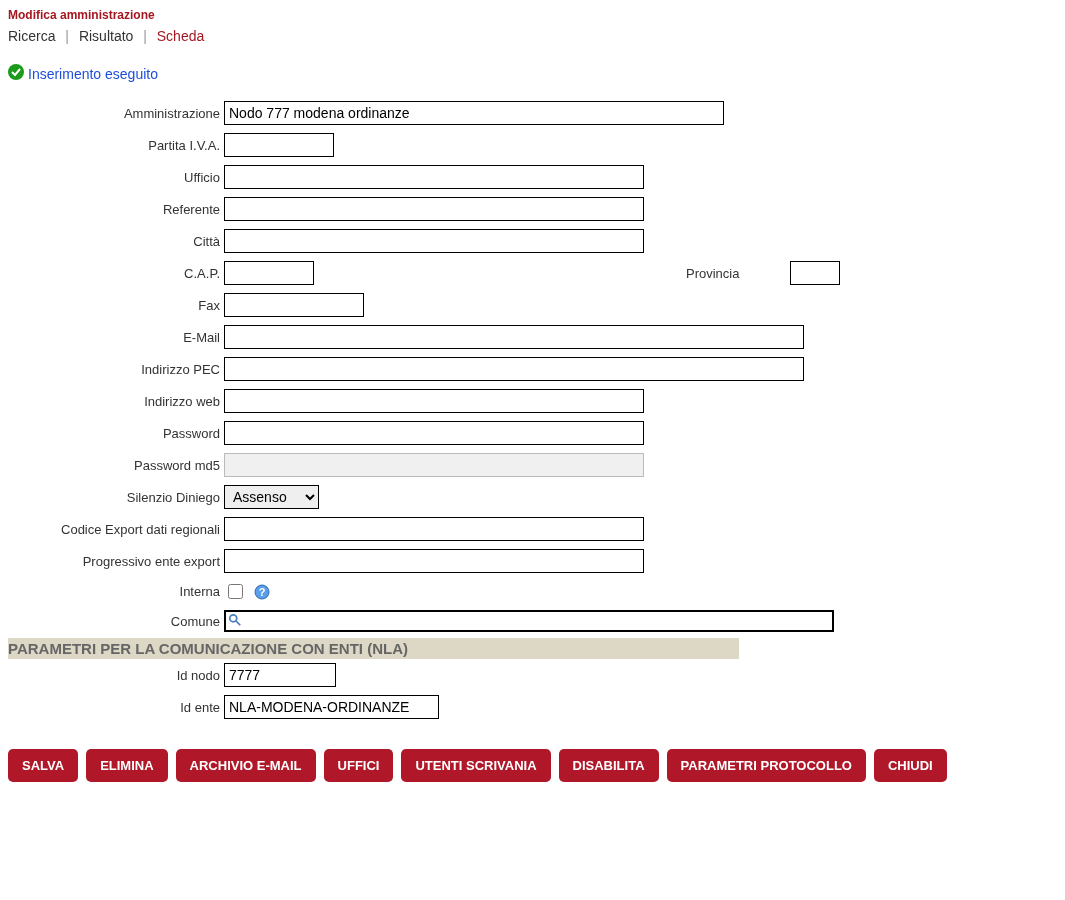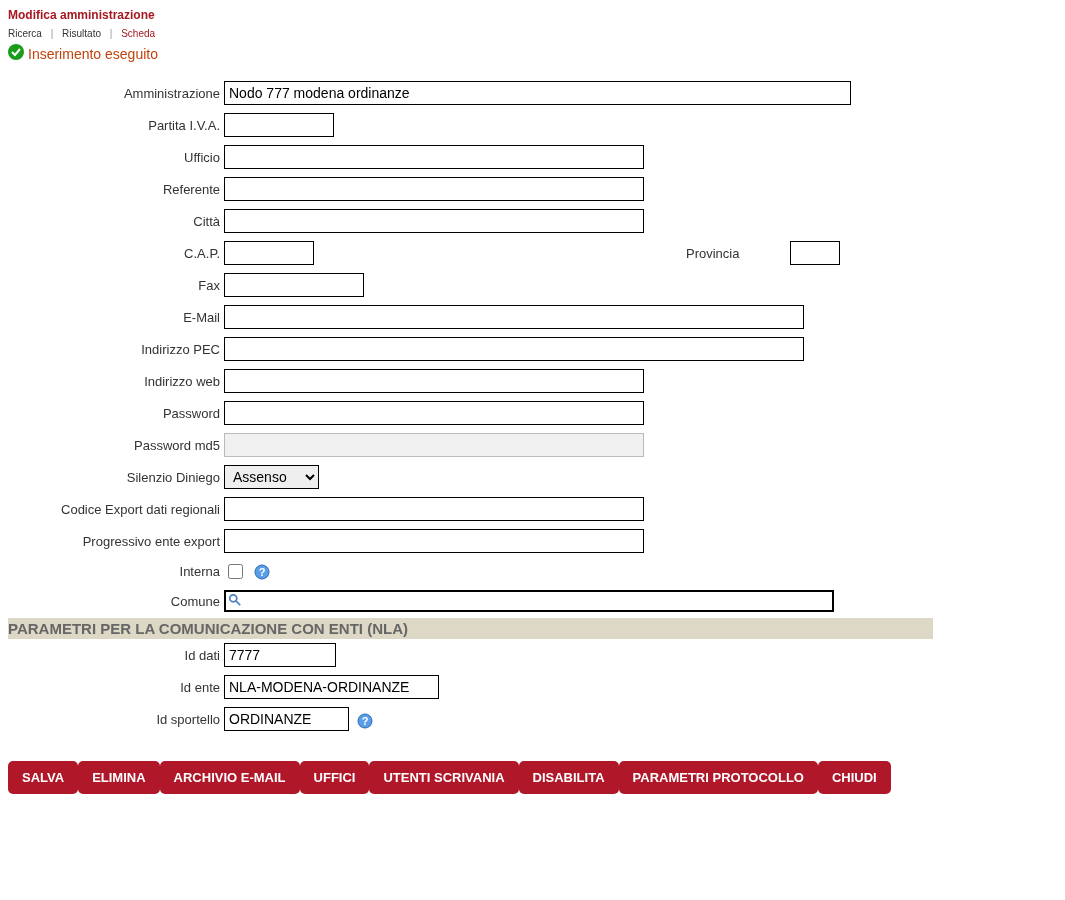--- a/index.html
+++ b/index.html
@@ -11,36 +11,36 @@
     width: 1065px;
     box-sizing: border-box;
   }
   h1.title {
     color: #a61821;
     font-size: 12px;
     font-weight: bold;
     margin: 0 0 6px 0;
   }
   .breadcrumb {
-    font-size: 10px;
-    margin-bottom: 5px;
+    font-size: 14px;
+    margin-bottom: 20px;
   }
   .breadcrumb a {
     color: #333;
     text-decoration: none;
   }
   .breadcrumb .sep {
     color: #999;
     margin: 0 6px;
   }
   .breadcrumb .active {
     color: #a61821;
   }
   .status {
-    color: #c2410c;
+    color: #1d4ed8;
     font-size: 14px;
     margin-bottom: 14px;
     display: flex;
     align-items: center;
   }
   .status svg {
     width: 16px;
     height: 16px;
     margin-right: 4px;
   }
@@ -83,26 +83,26 @@
     margin-left: 4px;
   }
   .icon-help svg { width:16px; height:16px; }
   .section-header {
     background: #ddd7c6;
     color: #666;
     font-weight: bold;
     font-size: 15px;
     padding: 2px 0;
     margin-top: 2px;
-    width: 925px;
+    width: 731px;
   }
   .button-bar {
     margin-top: 26px;
     display: flex;
-    gap: 0;
+    gap: 8px;
     flex-wrap: nowrap;
   }
   .btn {
     background: #b0182a;
     color: #fff;
     font-weight: bold;
     font-size: 13px;
     border: none;
     border-radius: 5px;
     padding: 9px 14px;
@@ -145,21 +145,21 @@
         <path d="M4 8 L7 11 L12 5" stroke="#fff" stroke-width="2" fill="none"></path>
       </svg>
   </span>
   <span>Inserimento eseguito</span>
 </div>
 
 <table class="form-table">
   <tbody>
       <tr>
     <td class="label">Amministrazione</td>
-    <td colspan="3"><input type="text" style="width: 627px;" value="Nodo 777 modena ordinanze"></td>
+    <td colspan="3"><input type="text" style="width: 500px;" value="Nodo 777 modena ordinanze"></td>
   </tr>
   <tr>
     <td class="label">Partita I.V.A.</td>
     <td colspan="3"><input type="text" style="width: 110px;" value=""></td>
   </tr>
   <tr>
     <td class="label">Ufficio</td>
     <td colspan="3"><input type="text" style="width: 420px;" value=""></td>
   </tr>
   <tr>
@@ -242,38 +242,26 @@
     </td>
   </tr>
 </tbody>
   </table>
 
 <div class="section-header">PARAMETRI PER LA COMUNICAZIONE CON ENTI (NLA)</div>
 
 <table class="form-table">
   <tbody>
       <tr>
-    <td class="label">Id dati</td>
+    <td class="label">Id nodo</td>
     <td><input type="text" style="width: 112px;" value="7777"></td>
   </tr>
   <tr>
     <td class="label">Id ente</td>
     <td><input type="text" style="width: 215px;" value="NLA-MODENA-ORDINANZE"></td>
-  </tr>
-  <tr>
-    <td class="label">Id sportello</td>
-    <td>
-      <input type="text" style="width: 125px;" value="ORDINANZE">
-      <span class="icon-help">
-        <svg viewBox="0 0 16 16">
-              <circle cx="8" cy="8" r="7" fill="#5a9de8" stroke="#2b6cb0"></circle>
-              <text x="8" y="12" text-anchor="middle" fill="#fff" font-size="11" font-weight="bold">?</text>
-            </svg>
-      </span>
-    </td>
   </tr>
 </tbody>
   </table>
 
 <div class="button-bar">
   <button class="btn">SALVA</button>
   <button class="btn">ELIMINA</button>
   <button class="btn">ARCHIVIO E-MAIL</button>
   <button class="btn">UFFICI</button>
   <button class="btn">UTENTI SCRIVANIA</button>

